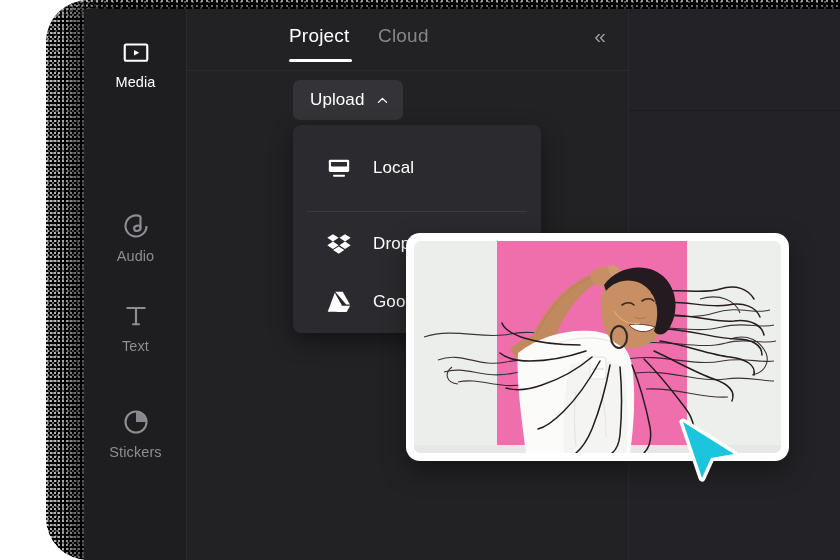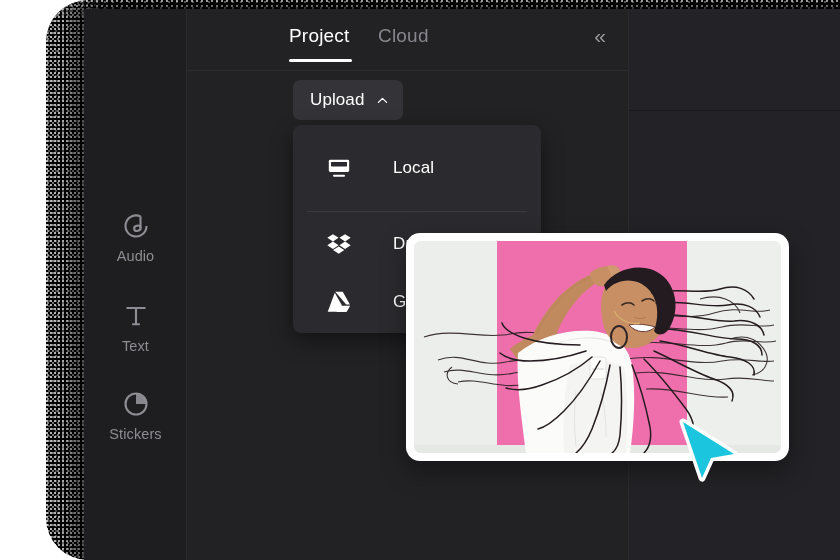--- a/index.html
+++ b/index.html
@@ -97,21 +97,21 @@
 
   
   .menu{
     position:absolute;left:106px;top:116px;width:248px;height:208px;
     background:#2b2a2e;border-radius:8px;
     box-shadow:0 8px 22px rgba(0,0,0,.45);
     overflow:hidden;
   }
   .menu-item{
     position:absolute;left:0;width:248px;height:58px;
-    display:flex;align-items:center;cursor:pointer;user-select:none;gap:20px;
+    display:flex;align-items:center;cursor:pointer;user-select:none;
   }
   .menu-item .mico{width:26px;height:26px;margin-left:33px;color:#ffffff;display:block;}
   .menu-item .mlbl{margin-left:21px;color:#ffffff;font-size:17px;letter-spacing:.1px;white-space:nowrap;}
   .menu-div{position:absolute;left:14px;top:86px;width:220px;height:1px;background:#3b3a3f;}
 
   
   .rightpanel{
     position:absolute;left:544px;top:0;width:212px;height:551px;
     background:#232226;
     border-left:1px solid #2a292d;
@@ -148,39 +148,46 @@
 <div id="root">
 
   <div class="backdrop"></div>
   <div class="backdrop-noise"></div>
   <div class="backdrop-noise-top"></div>
 
   <div class="app">
 
     <div class="rail">
 
+      <div class="rail-item active" style="top:18px;height:72px;">
+        <svg class="rail-ico" viewBox="0 0 24 24" fill="none" stroke="currentColor" stroke-width="1.7">
+          <rect x="3" y="6" width="18" height="13" rx="1.2"></rect>
+          <path d="M10.4 10.3 L14.6 12.5 L10.4 14.7 Z" fill="currentColor" stroke="none"></path>
+        </svg>
+        <span class="rail-label">Media</span>
+      </div>
 
 
       <div class="rail-item" style="top:192px;height:72px;">
         <svg class="rail-ico" viewBox="0 0 24 24" fill="none" stroke="currentColor" stroke-width="1.7">
           <path d="M20.4 12a8.4 8.4 0 1 1-4.6-7.5"></path>
           <path d="M15.6 4.3 V13.4"></path>
           <ellipse cx="13.1" cy="13.8" rx="2.6" ry="2.1" transform="rotate(-12 13.1 13.8)"></ellipse>
         </svg>
         <span class="rail-label">Audio</span>
       </div>
 
       <div class="rail-item" style="top:282px;height:72px;">
         <svg class="rail-ico" viewBox="0 0 24 24" fill="none" stroke="currentColor" stroke-width="1.7" stroke-linecap="round">
           <path d="M5 5.6 H19 M12 5.6 V18.6 M9.6 18.6 H14.4"></path>
         </svg>
         <span class="rail-label">Text</span>
       </div>
 
-      <div class="rail-item" style="top:370px;height:72px;">
+      <div class="rail-item" style="top:378px;height:72px;justify-content:flex-end;">
         <svg class="rail-ico" viewBox="0 0 24 24" fill="none" stroke="currentColor" stroke-width="1.7">
           <circle cx="12" cy="12" r="8.4"></circle>
           <path d="M12 3.6 A8.4 8.4 0 0 1 20.4 12 L12 12 Z" fill="currentColor" stroke="none" opacity=".95"></path>
         </svg>
         <span class="rail-label">Stickers</span>
       </div>
 
 
     </div>
 

